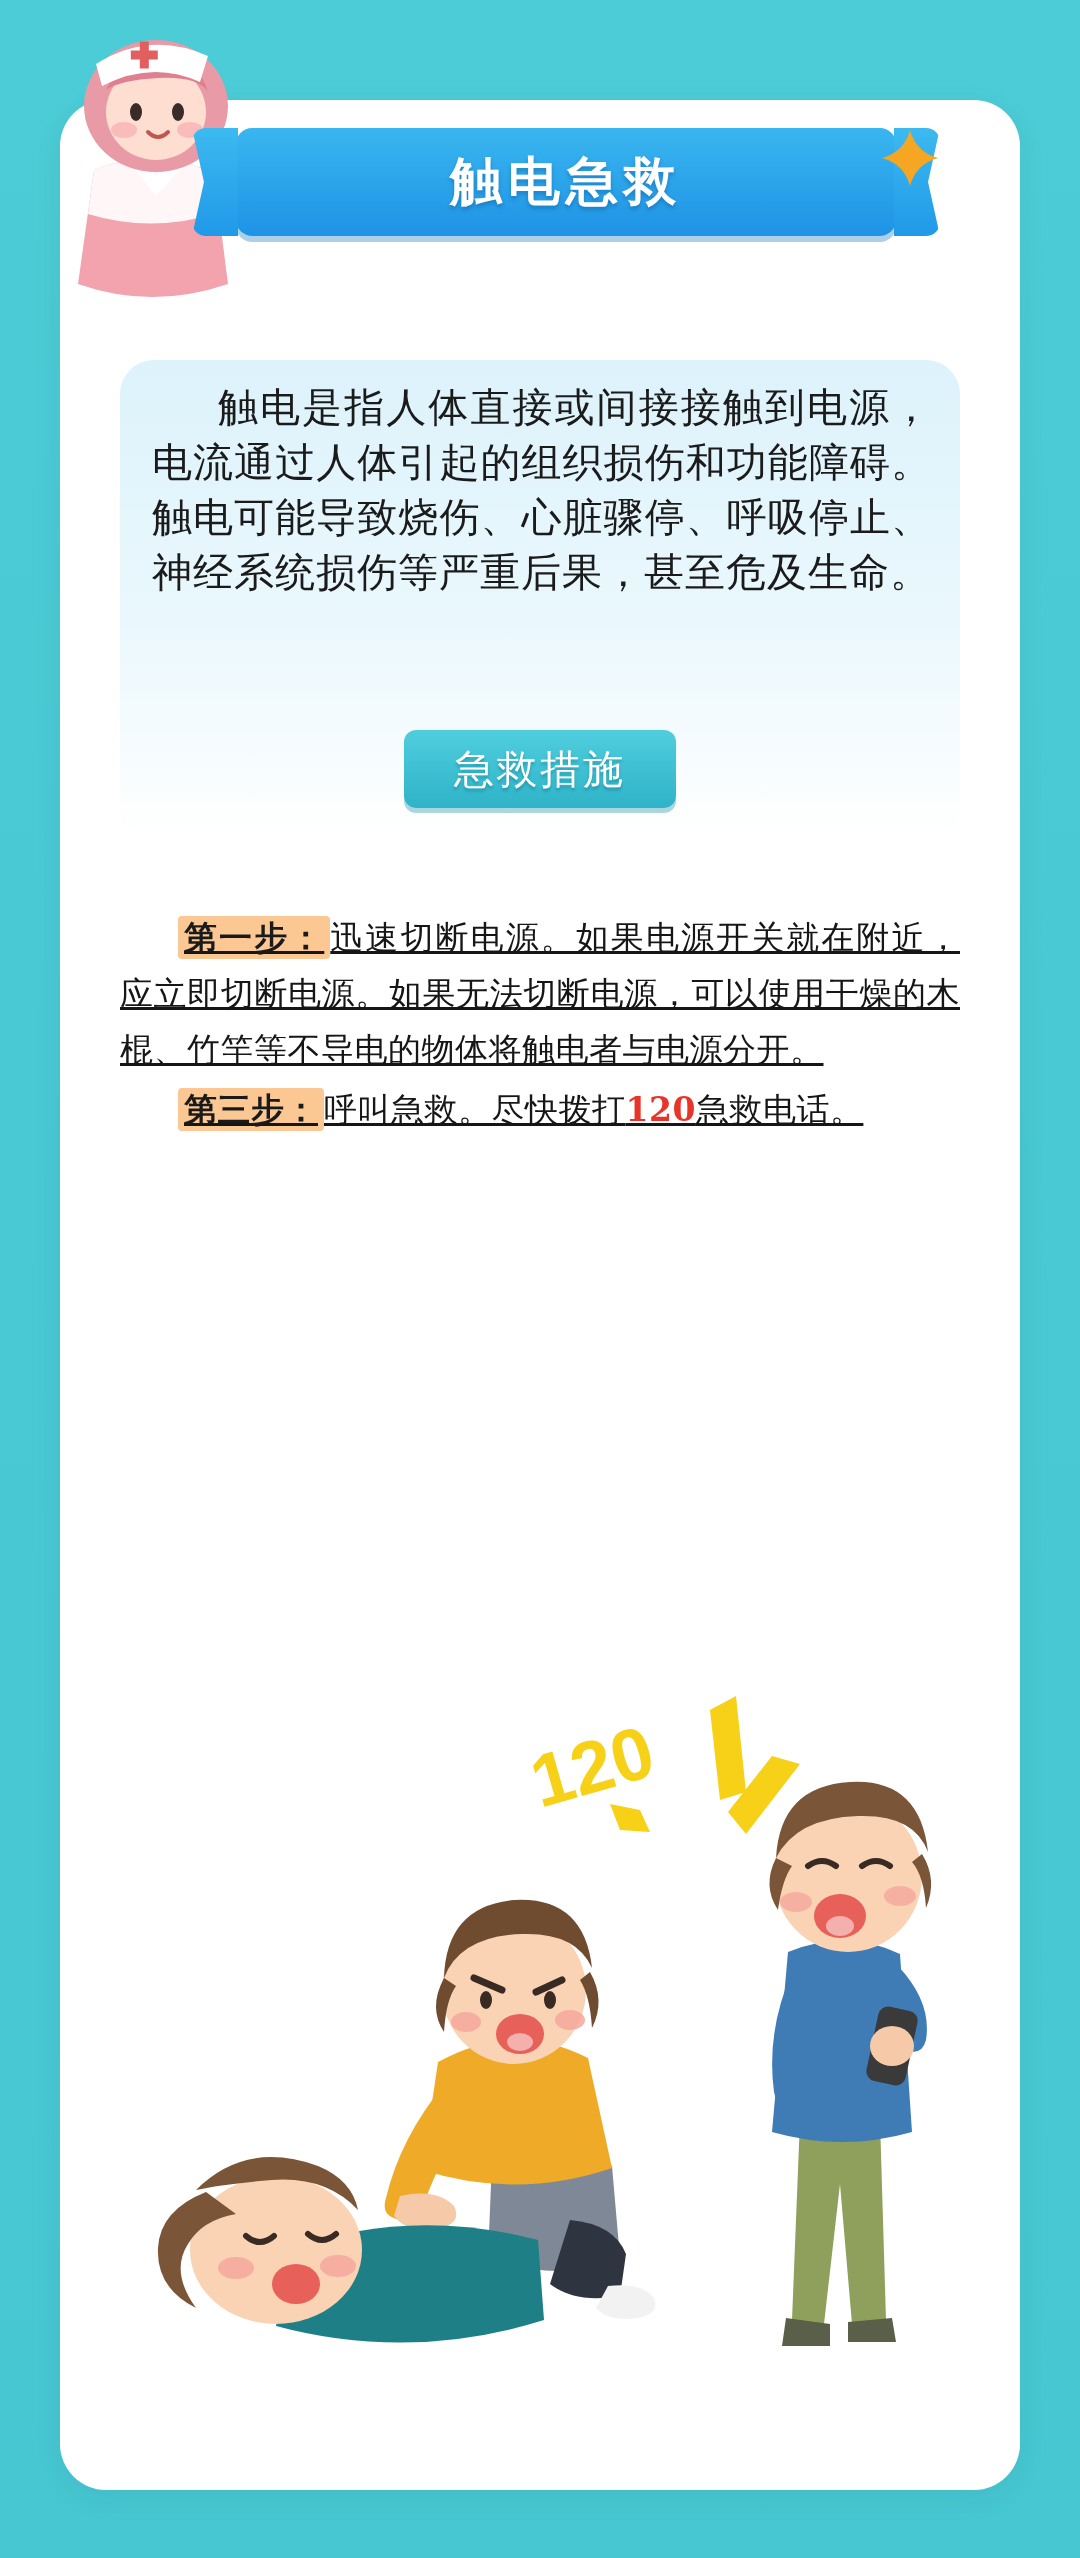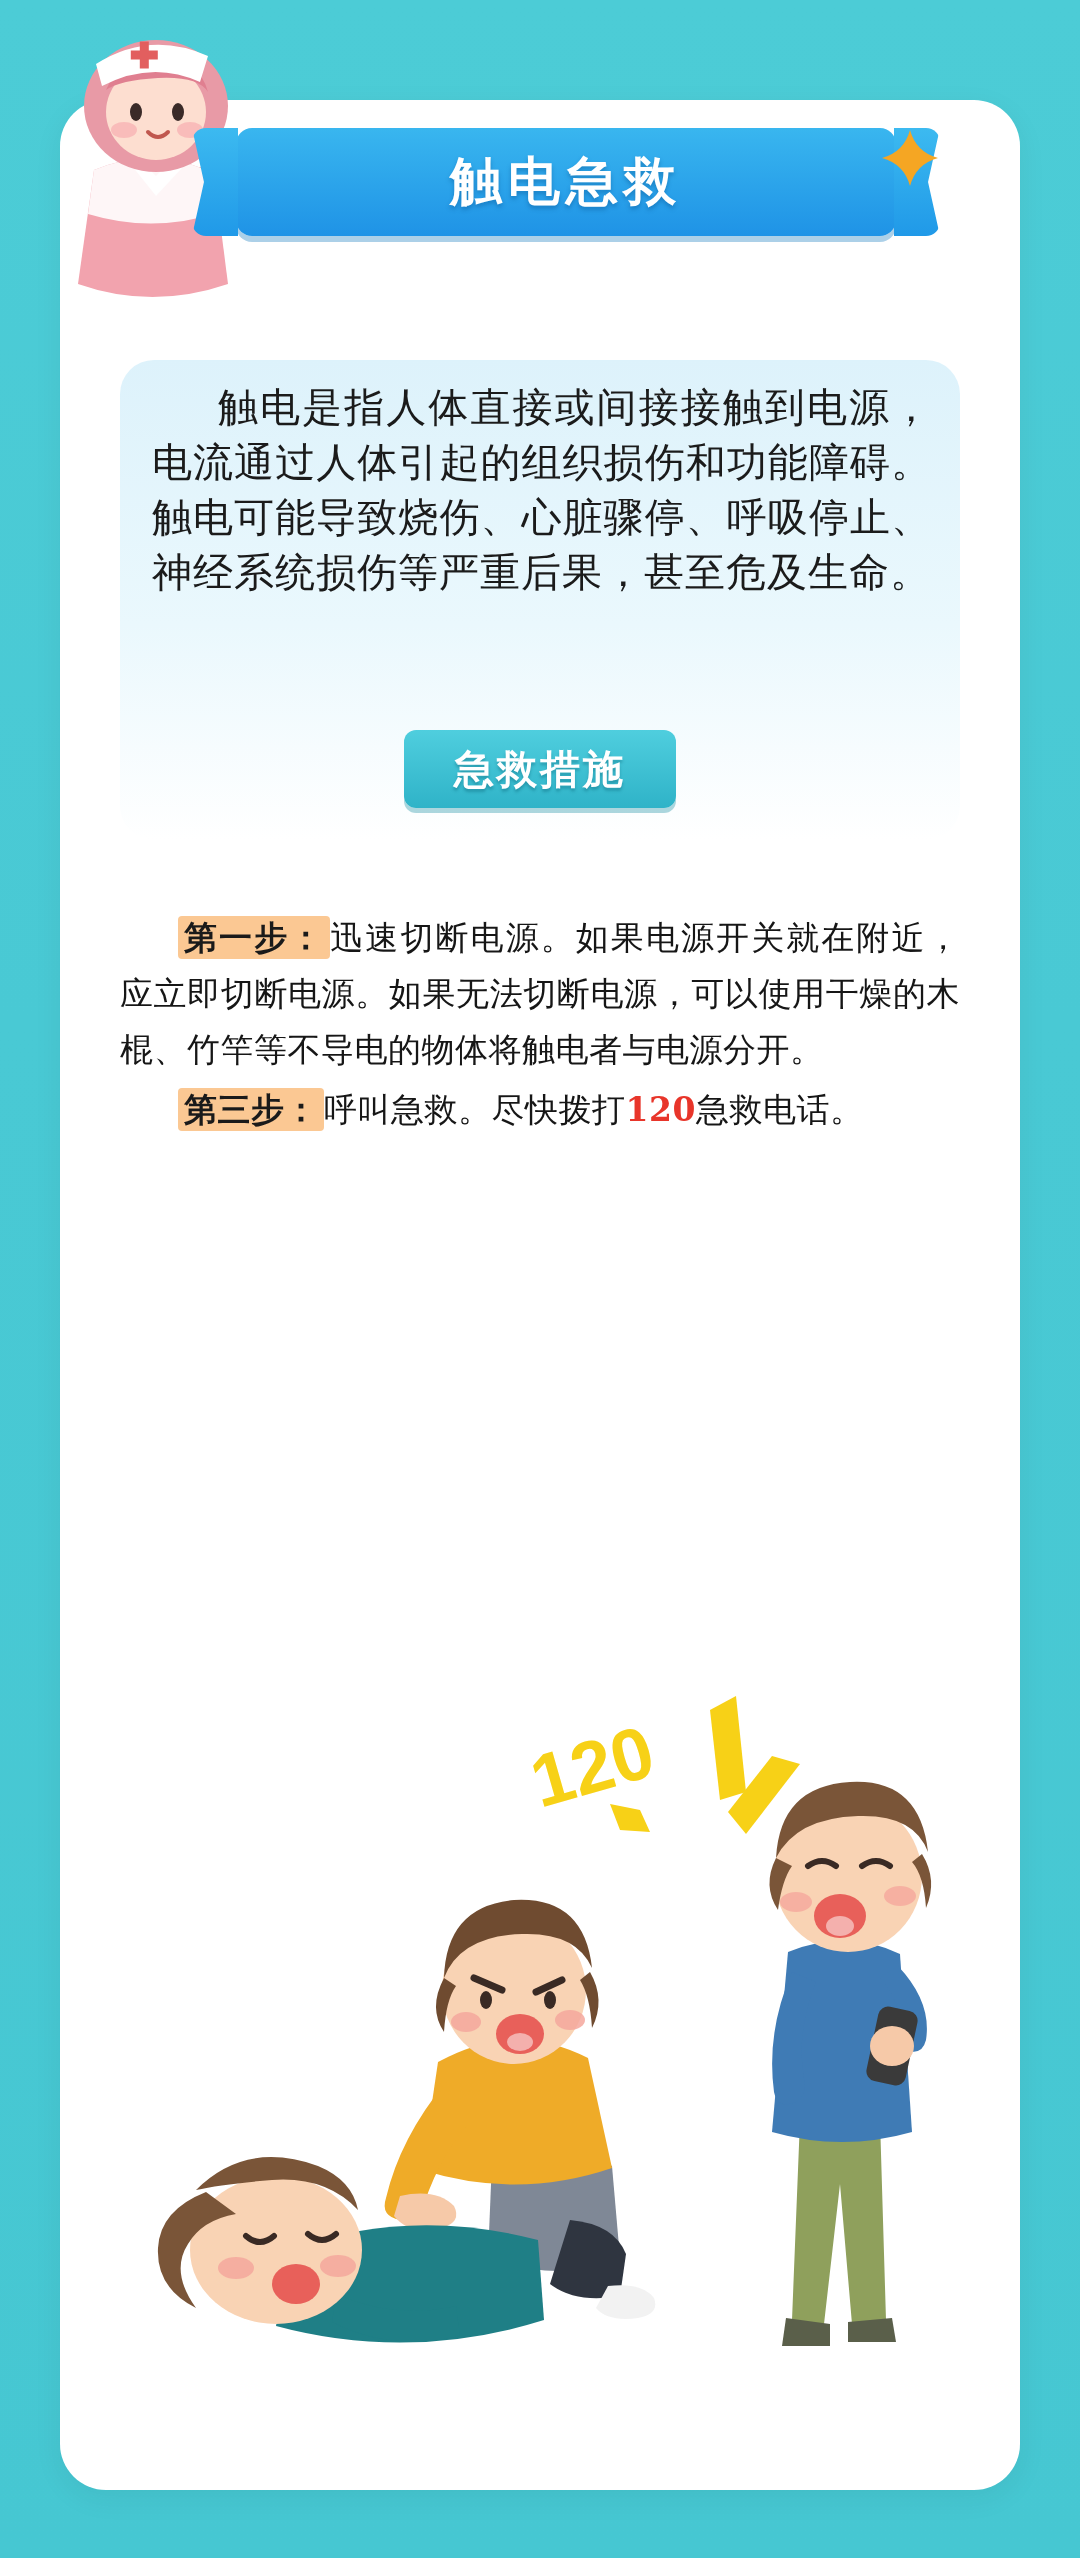--- a/index.html
+++ b/index.html
@@ -146,40 +146,41 @@
   .badge:before { left: -18px; }
   .badge:after { right: -18px; }
   .badge-text {
     position: absolute;
     inset: 0;
     display: flex;
     align-items: center;
     justify-content: center;
     color: #ffffff;
     font-size: 40px;
-    font-weight: bold;
+    font-weight: normal;
     letter-spacing: 3px;
     text-shadow: 0 3px 3px rgba(10,100,120,0.4);
   }
   
   .steps {
     position: absolute;
     left: 120px;
     top: 910px;
     width: 840px;
     font-family: "DejaVu Serif", "Liberation Serif", serif;
     font-size: 33px;
     line-height: 56px;
     color: #161616;
     letter-spacing: 0.5px;
   }
   .step-para {
     margin: 0 0 4px 0;
     text-indent: 58px;
     text-align: justify;
+    text-decoration: underline;
   }
   .step-label {
     background: #fbc893;
     color: #1a1a1a;
     padding: 2px 6px;
     border-radius: 4px;
     font-weight: bold;
   }
   .num-red {
     color: #e8352a;

